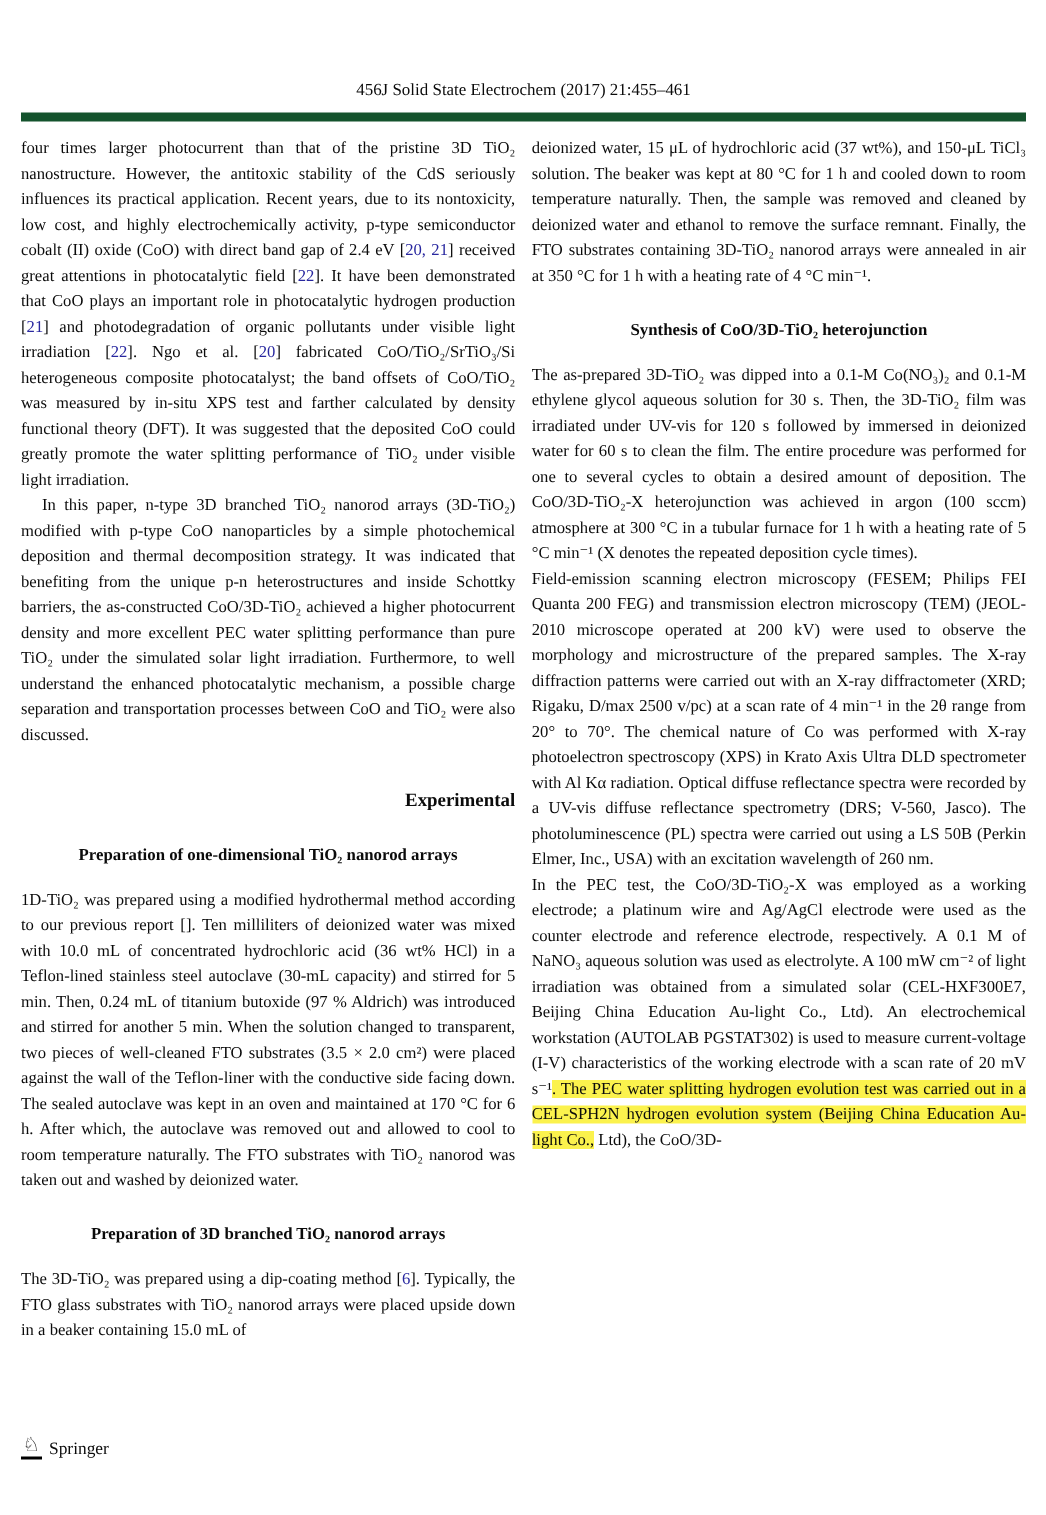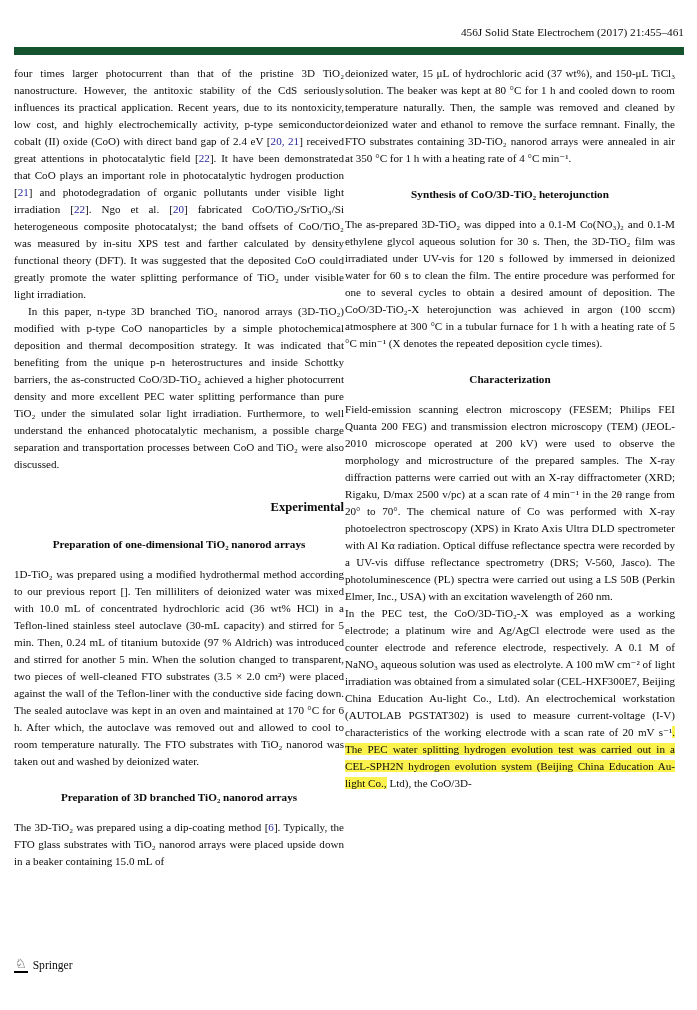--- a/index.html
+++ b/index.html
@@ -5,25 +5,25 @@
   * { margin:0; padding:0; box-sizing:border-box; }
   html,body { background:#ffffff; }
   body {
     width:697px; height:1010px; position:relative; overflow:hidden;
     font-family:"Liberation Serif","DejaVu Serif",serif; color:#0b0b0b;
     -webkit-font-smoothing:antialiased;
   }
   .page { position:absolute; inset:0; padding:26px 13px 0 14px; }
 
   .hdr {
-    display:flex; justify-content:flex-end; align-items:baseline;
-    font-size:11.3px; padding-bottom:9px; border-bottom:8px solid #14532d;
+    display:flex; justify-content:center; align-items:baseline;
+    font-size:11.3px; padding-bottom:9px; border-bottom:6px solid #14532d;margin-top:28px;
   }
 
-  .cols { display:flex; gap:1px; margin-top:10px; }
+  .cols { display:flex; gap:11px; margin-top:10px; }
   .col {
     width:330px; font-size:11.1px; line-height:17px;
     text-align:justify; text-justify:inter-word;
   }
   .col p { margin:0; }
   p.indent { text-indent:14px; }
 
   .sec-h   { font-size:12.6px; font-weight:bold; text-align:right; margin:26px 0 20px 0; }
   .sub-h   { font-size:11.2px; font-weight:bold; text-align:center; margin:19px 0 13px 0; }
 
@@ -58,21 +58,20 @@
       <h3 class="sub-h">Preparation of one-dimensional TiO₂ nanorod arrays</h3>
       <p>1D-TiO₂ was prepared using a modified hydrothermal method according to our previous report []. Ten milliliters of deionized water was mixed with 10.0 mL of concentrated hydrochloric acid (36 wt% HCl) in a Teflon-lined stainless steel autoclave (30-mL capacity) and stirred for 5 min. Then, 0.24 mL of titanium butoxide (97 % Aldrich) was introduced and stirred for another 5 min. When the solution changed to transparent, two pieces of well-cleaned FTO substrates (3.5 × 2.0 cm²) were placed against the wall of the Teflon-liner with the conductive side facing down. The sealed autoclave was kept in an oven and maintained at 170 °C for 6 h. After which, the autoclave was removed out and allowed to cool to room temperature naturally. The FTO substrates with TiO₂ nanorod was taken out and washed by deionized water.</p>
       <h3 class="sub-h">Preparation of 3D branched TiO₂ nanorod arrays</h3>
       <p><span>The 3D-TiO₂ was prepared using a dip-coating method [</span><span class="ref">6</span><span>]. Typically, the FTO glass substrates with TiO₂ nanorod arrays were placed upside down in a beaker containing 15.0 mL of</span></p>
     </div>
 
     <div class="col">
       <p>deionized water, 15 μL of hydrochloric acid (37 wt%), and 150-μL TiCl₃ solution. The beaker was kept at 80 °C for 1 h and cooled down to room temperature naturally. Then, the sample was removed and cleaned by deionized water and ethanol to remove the surface remnant. Finally, the FTO substrates containing 3D-TiO₂ nanorod arrays were annealed in air at 350 °C for 1 h with a heating rate of 4 °C min⁻¹.</p>
       <h3 class="sub-h">Synthesis of CoO/3D-TiO₂ heterojunction</h3>
       <p>The as-prepared 3D-TiO₂ was dipped into a 0.1-M Co(NO₃)₂ and 0.1-M ethylene glycol aqueous solution for 30 s. Then, the 3D-TiO₂ film was irradiated under UV-vis for 120 s followed by immersed in deionized water for 60 s to clean the film. The entire procedure was performed for one to several cycles to obtain a desired amount of deposition. The CoO/3D-TiO₂-X heterojunction was achieved in argon (100 sccm) atmosphere at 300 °C in a tubular furnace for 1 h with a heating rate of 5 °C min⁻¹ (X denotes the repeated deposition cycle times).</p>
-      <h3 class="sub-h">Characterization</h3>
       <p>Field-emission scanning electron microscopy (FESEM; Philips FEI Quanta 200 FEG) and transmission electron microscopy (TEM) (JEOL-2010 microscope operated at 200 kV) were used to observe the morphology and microstructure of the prepared samples. The X-ray diffraction patterns were carried out with an X-ray diffractometer (XRD; Rigaku, D/max 2500 v/pc) at a scan rate of 4 min⁻¹ in the 2θ range from 20° to 70°. The chemical nature of Co was performed with X-ray photoelectron spectroscopy (XPS) in Krato Axis Ultra DLD spectrometer with Al Kα radiation. Optical diffuse reflectance spectra were recorded by a UV-vis diffuse reflectance spectrometry (DRS; V-560, Jasco). The photoluminescence (PL) spectra were carried out using a LS 50B (Perkin Elmer, Inc., USA) with an excitation wavelength of 260 nm.</p>
       <p><span>In the PEC test, the CoO/3D-TiO₂-X was employed as a working electrode; a platinum wire and Ag/AgCl electrode were used as the counter electrode and reference electrode, respectively. A 0.1 M of NaNO₃ aqueous solution was used as electrolyte. A 100 mW cm⁻² of light irradiation was obtained from a simulated solar (CEL-HXF300E7, Beijing China Education Au-light Co., Ltd). An electrochemical workstation (AUTOLAB PGSTAT302) is used to measure current-voltage (I-V) characteristics of the working electrode with a scan rate of 20 mV s⁻¹</span><span class="hl">. The PEC water splitting hydrogen evolution test was carried out in a CEL-SPH2N hydrogen evolution system (Beijing China Education Au-light Co.,</span><span> Ltd), the CoO/3D-</span></p>
     </div>
 
   </div>
 
   <div class="foot">
     <span class="knight">♘</span>
     <span>Springer</span>
   </div>

